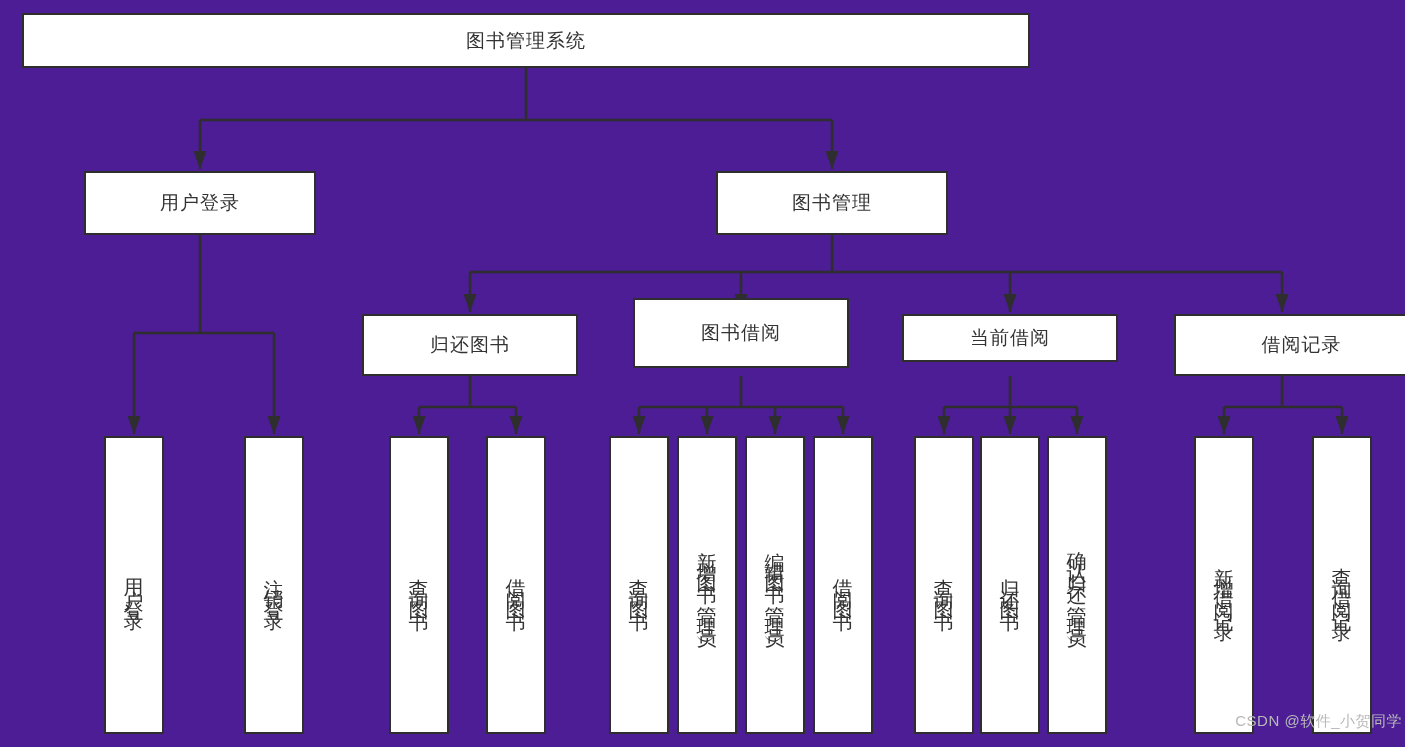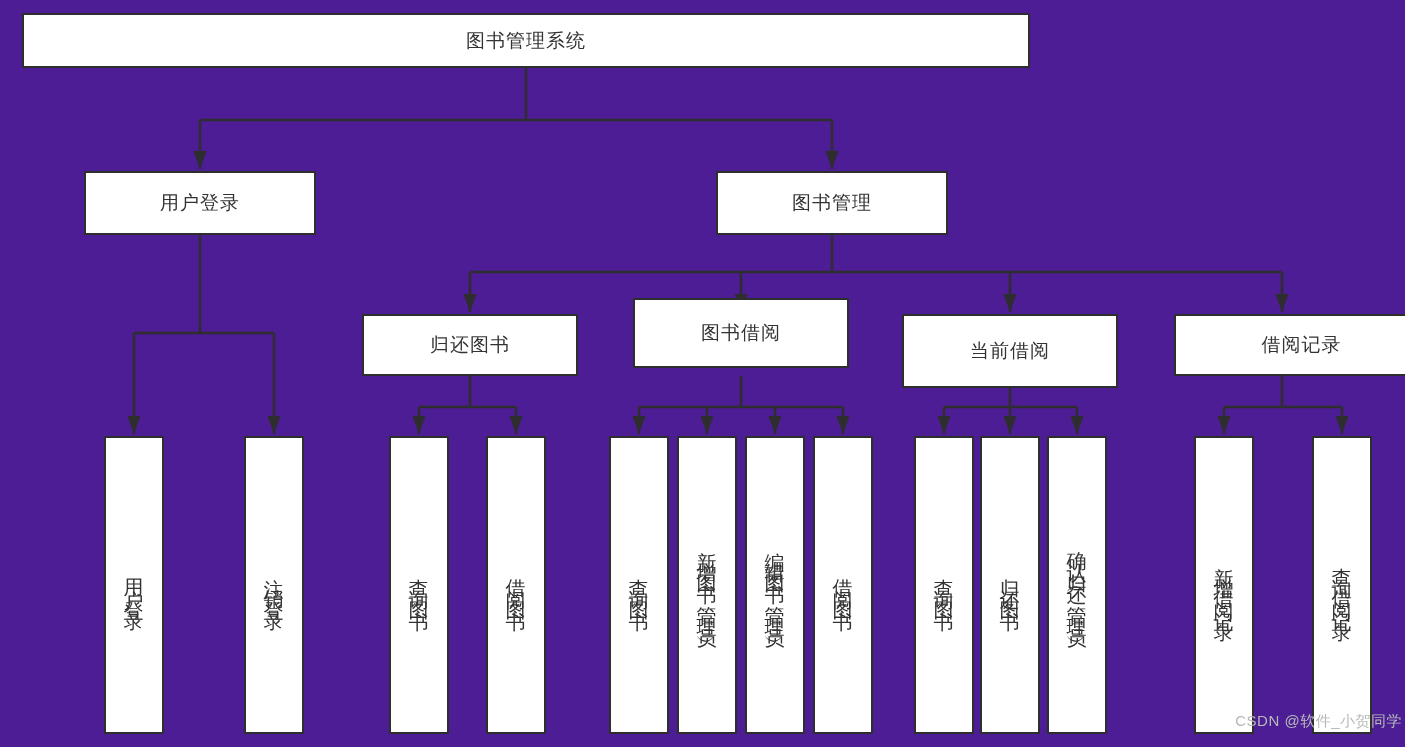--- a/index.html
+++ b/index.html
@@ -128,21 +128,21 @@
   <div class="box h-box" style="left:716px; top:171px; width:232px; height:64px;">
     <span>图书管理</span>
   </div>
 
   <div class="box h-box" style="left:362px; top:314px; width:216px; height:62px;">
     <span>归还图书</span>
   </div>
   <div class="box h-box" style="left:633px; top:298px; width:216px; height:70px;">
     <span>图书借阅</span>
   </div>
-  <div class="box h-box" style="left:902px; top:314px; width:216px; height:74px;">
+  <div class="box h-box" style="left:902px; top:314px; width:216px; height:48px;">
     <span>当前借阅</span>
   </div>
   <div class="box h-box" style="left:1174px; top:314px; width:255px; height:62px;">
     <span>借阅记录</span>
   </div>
 
   <div class="box v-box" style="left:104px; top:436px; width:60px; height:298px;">
     <span>用户登录</span>
   </div>
   <div class="box v-box" style="left:244px; top:436px; width:60px; height:298px;">

